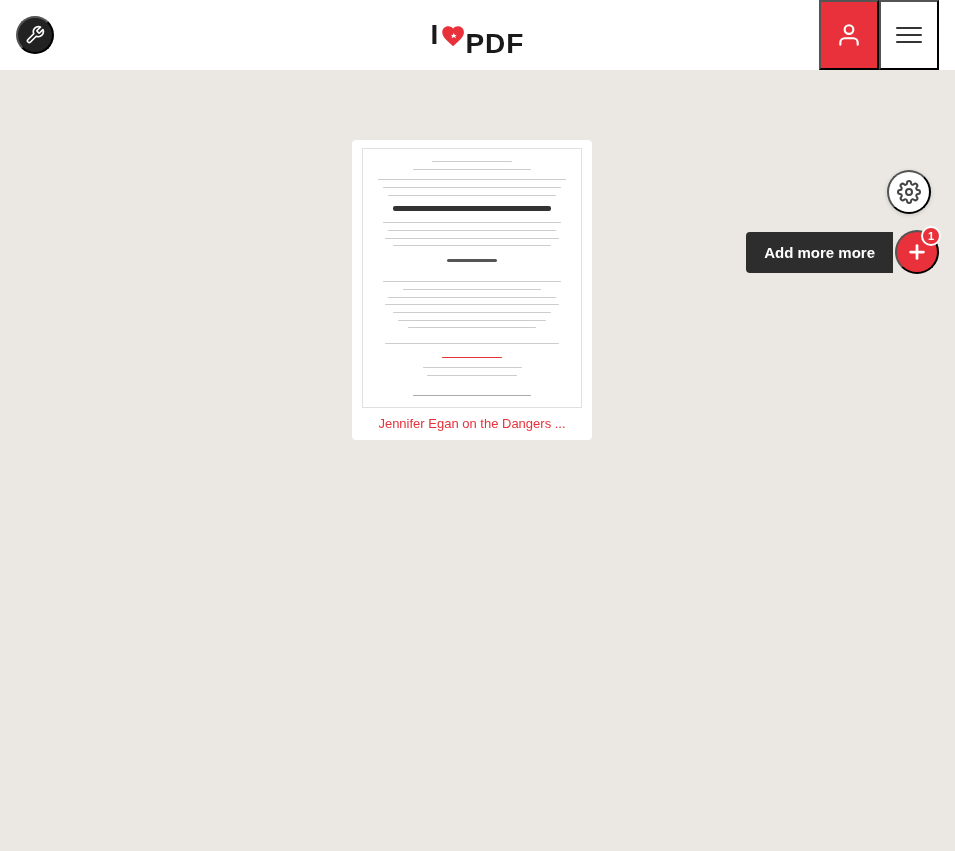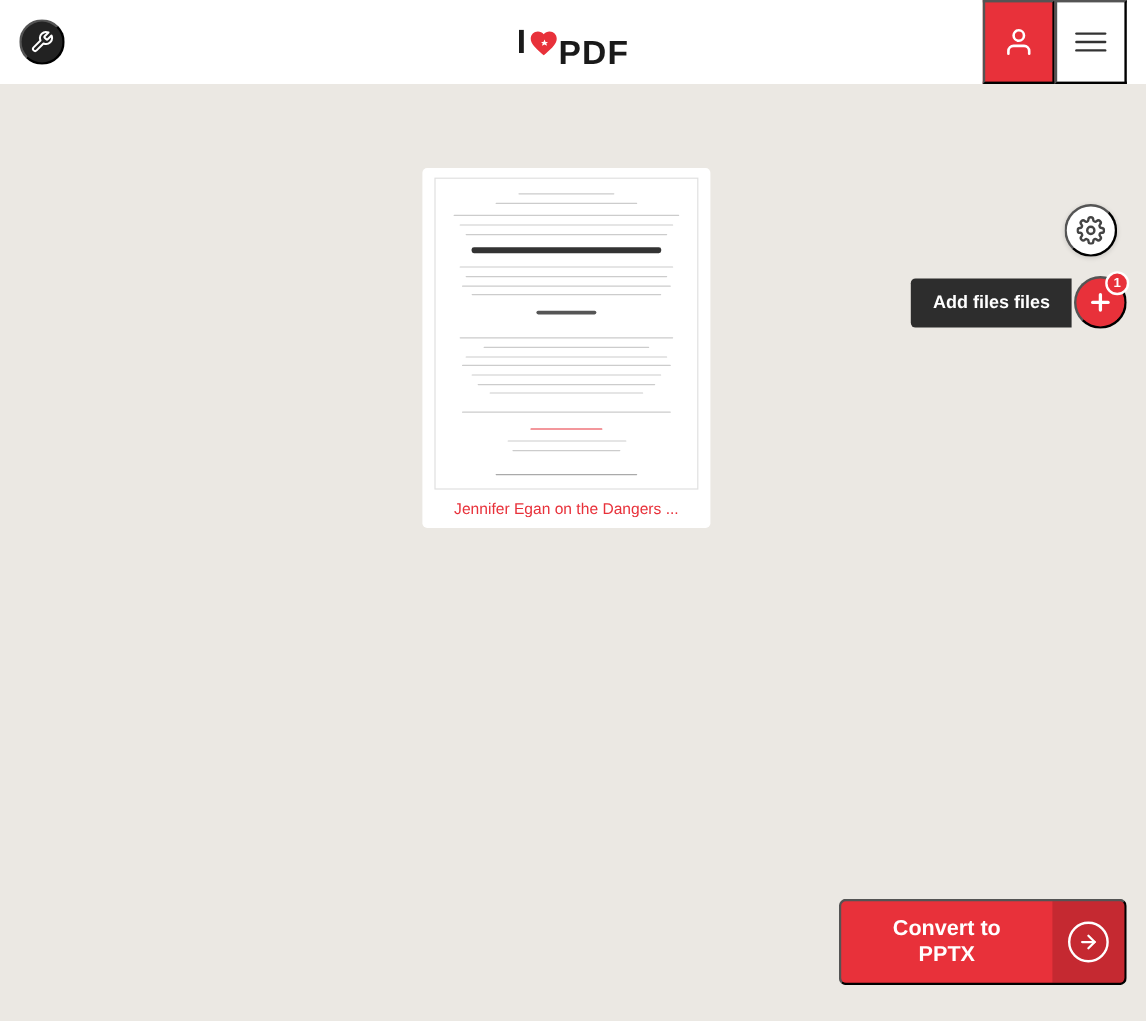--- a/index.html
+++ b/index.html
@@ -355,38 +355,24 @@
   </div>
 
   <button class="gear-btn" title="Settings">
     <svg width="24" height="24" viewBox="0 0 24 24" fill="none" stroke="#444" stroke-width="2" stroke-linecap="round" stroke-linejoin="round">
       <circle cx="12" cy="12" r="3"></circle>
       <path d="M19.4 15a1.65 1.65 0 0 0 .33 1.82l.06.06a2 2 0 0 1-2.83 2.83l-.06-.06a1.65 1.65 0 0 0-1.82-.33 1.65 1.65 0 0 0-1 1.51V21a2 2 0 0 1-4 0v-.09A1.65 1.65 0 0 0 9 19.4a1.65 1.65 0 0 0-1.82.33l-.06.06a2 2 0 0 1-2.83-2.83l.06-.06A1.65 1.65 0 0 0 4.68 15a1.65 1.65 0 0 0-1.51-1H3a2 2 0 0 1 0-4h.09A1.65 1.65 0 0 0 4.6 9a1.65 1.65 0 0 0-.33-1.82l-.06-.06a2 2 0 0 1 2.83-2.83l.06.06A1.65 1.65 0 0 0 9 4.68a1.65 1.65 0 0 0 1-1.51V3a2 2 0 0 1 4 0v.09a1.65 1.65 0 0 0 1 1.51 1.65 1.65 0 0 0 1.82-.33l.06-.06a2 2 0 0 1 2.83 2.83l-.06.06A1.65 1.65 0 0 0 19.4 9a1.65 1.65 0 0 0 1.51 1H21a2 2 0 0 1 0 4h-.09a1.65 1.65 0 0 0-1.51 1z"></path>
     </svg>
   </button>
 
   <div class="add-files-container">
-    <div class="add-files-label">Add files files</div>
+    <div class="add-files-label">Add more more</div>
     <button class="add-files-btn" title="Add more files">
       <div class="add-files-badge">1</div>
       <svg width="22" height="22" viewBox="0 0 24 24" fill="none" stroke="#fff" stroke-width="3" stroke-linecap="round">
         <line x1="12" y1="5" x2="12" y2="19"></line>
         <line x1="5" y1="12" x2="19" y2="12"></line>
       </svg>
     </button>
   </div>
 
-  <button class="convert-btn">
-    <div class="convert-btn-text">
-      <div>Convert to</div>
-      <div>PPTX</div>
-    </div>
-    <div class="convert-btn-icon">
-      <div class="arrow-circle">
-        <svg width="18" height="18" viewBox="0 0 24 24" fill="none" stroke="#fff" stroke-width="2.5" stroke-linecap="round" stroke-linejoin="round">
-          <line x1="5" y1="12" x2="19" y2="12"></line>
-          <polyline points="12 5 19 12 12 19"></polyline>
-        </svg>
-      </div>
-    </div>
-  </button>
 
 </main>
 
 </body></html>

